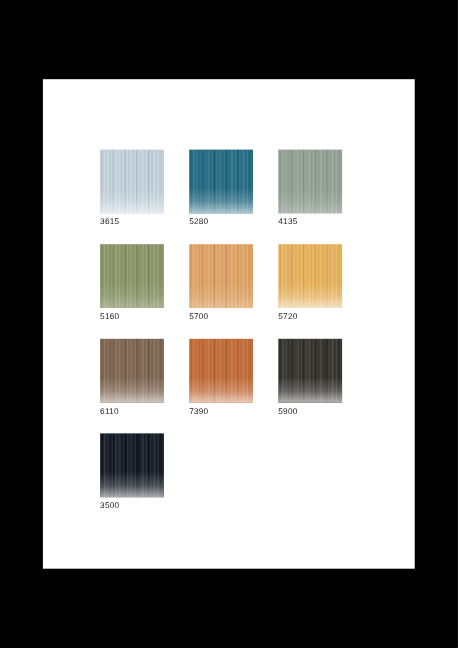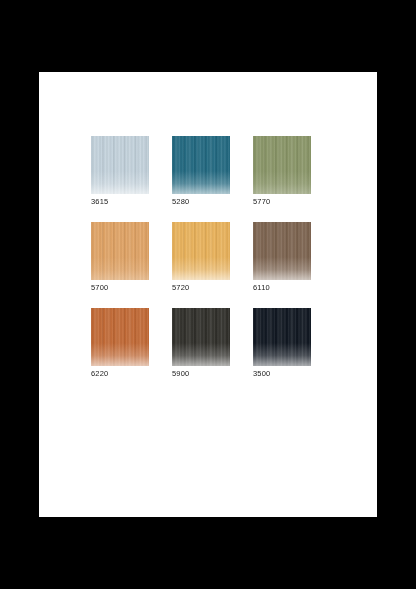--- a/index.html
+++ b/index.html
@@ -110,44 +110,48 @@
       <div class="swatch-cell">
         <div class="swatch-chip fade-strong" style="background-color: rgb(195, 210, 220);"></div>
         <div class="swatch-label">3615</div>
       </div>
 
       <div class="swatch-cell">
         <div class="swatch-chip fade-strong" style="background-color: rgb(35, 106, 130);"></div>
         <div class="swatch-label">5280</div>
       </div>
 
+      <div class="swatch-cell">
+        <div class="swatch-chip fade-soft" style="background-color: rgb(147, 161, 149);"></div>
+        <div class="swatch-label">4135</div>
+      </div>
 
       <div class="swatch-cell">
         <div class="swatch-chip fade-soft" style="background-color: rgb(138, 150, 104);"></div>
-        <div class="swatch-label">5770</div>
+        <div class="swatch-label">5160</div>
       </div>
 
       <div class="swatch-cell">
         <div class="swatch-chip fade-soft" style="background-color: rgb(224, 163, 101);"></div>
         <div class="swatch-label">5700</div>
       </div>
 
       <div class="swatch-cell">
         <div class="swatch-chip fade-strong" style="background-color: rgb(233, 178, 91);"></div>
         <div class="swatch-label">5720</div>
       </div>
 
       <div class="swatch-cell">
         <div class="swatch-chip fade-strong" style="background-color: rgb(125, 100, 80);"></div>
         <div class="swatch-label">6110</div>
       </div>
 
       <div class="swatch-cell">
         <div class="swatch-chip fade-strong" style="background-color: rgb(194, 106, 54);"></div>
-        <div class="swatch-label">6220</div>
+        <div class="swatch-label">7390</div>
       </div>
 
 
       <div class="swatch-cell">
         <div class="swatch-chip fade-strong" style="background-color: rgb(49, 48, 43);"></div>
         <div class="swatch-label">5900</div>
       </div>
 
       <div class="swatch-cell">
         <div class="swatch-chip fade-strong" style="background-color: rgb(17, 24, 34);"></div>

